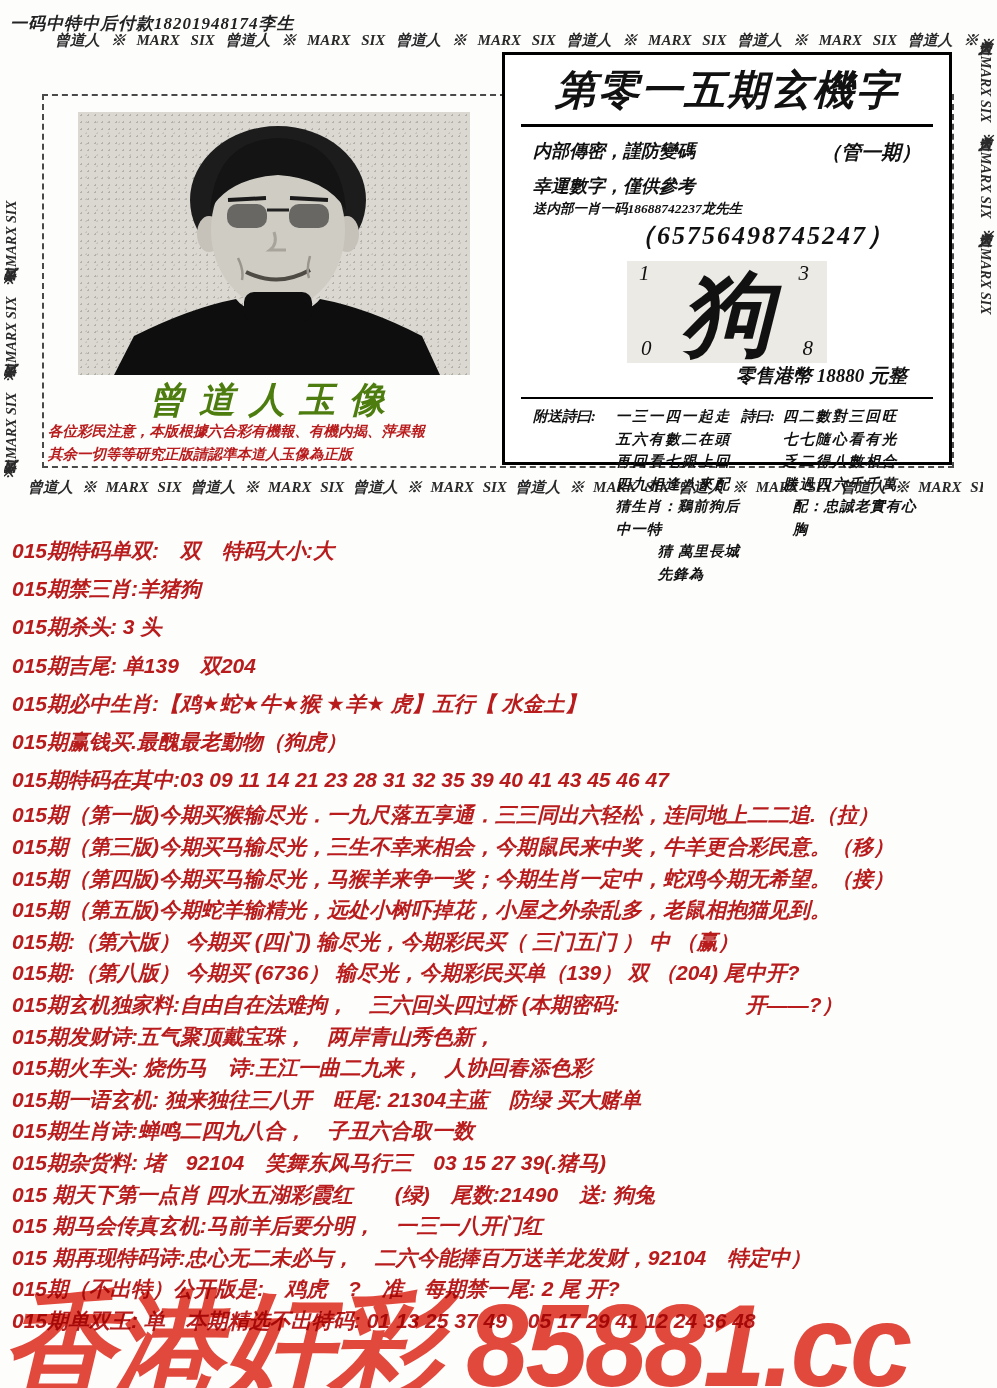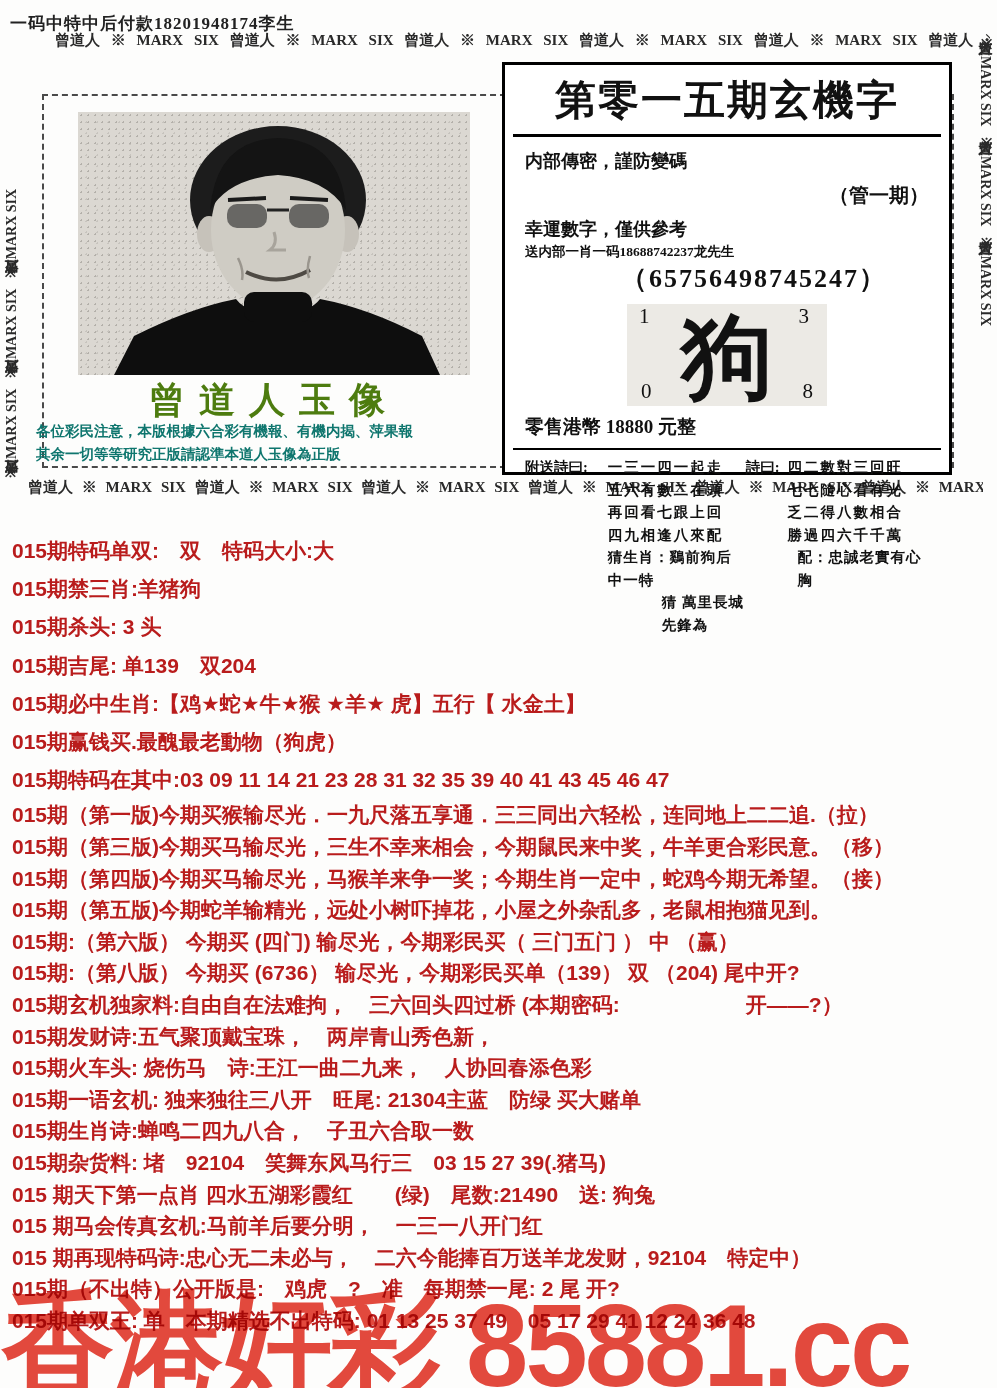--- a/index.html
+++ b/index.html
@@ -1,17 +1,17 @@
 <!DOCTYPE html>
 <html><head>
 <meta charset="utf-8">
 <style>
   html,body{margin:0;padding:0;background:#fff;}
   .page{position:relative;width:997px;height:1388px;background:#fdfdfc;color:#111;
-        font-family:"Liberation Sans","DejaVu Sans",sans-serif;overflow:hidden;}
+        font-family:"Liberation Sans","DejaVu Sans",sans-serif;overflow:hidden;font-style:italic;}
 
   
   .serif{font-family:"Liberation Serif","DejaVu Serif",serif;}
   .payment-line{position:absolute;left:10px;top:12px;font-size:17px;font-weight:bold;
                 letter-spacing:1px;color:#222;}
   .border-top{position:absolute;left:55px;top:31px;width:935px;font-size:15px;font-weight:bold;
               white-space:nowrap;overflow:hidden;word-spacing:7px;color:#2a2a2a;}
   .border-bottom{position:absolute;left:28px;top:478px;width:955px;font-size:15px;font-weight:bold;
               white-space:nowrap;overflow:hidden;word-spacing:5px;color:#2a2a2a;}
   .border-left,.border-right{position:absolute;top:30px;height:455px;font-size:14px;font-weight:bold;
@@ -23,48 +23,48 @@
 
   
   .photo{position:absolute;left:78px;top:112px;width:392px;height:263px;
          background-color:#dbd8d2;
          background-image:radial-gradient(#b3b0aa 1px,transparent 1px),
                           radial-gradient(#c7c4be 1px,transparent 1px);
          background-size:7px 7px,11px 11px;background-position:0 0,3px 5px;}
   .photo svg{display:block;width:100%;height:100%;}
   .photo-caption{position:absolute;left:78px;top:376px;width:392px;text-align:center;
                  font-size:36px;font-weight:bold;letter-spacing:14px;color:#4d7c0f;}
-  .photo-notes{position:absolute;left:36px;top:420px;width:440px;font-size:14.5px;
-               font-weight:bold;line-height:23px;color:#0f766e;}
+  .photo-notes{position:absolute;left:48px;top:420px;width:440px;font-size:14.5px;
+               font-weight:bold;line-height:23px;color:#b91c1c;}
 
   
-  .mystery-box{position:absolute;left:502px;top:62px;width:450px;height:413px;
-               border:3px solid #000;box-sizing:border-box;background:#fff;padding:0 20px;}
+  .mystery-box{position:absolute;left:502px;top:52px;width:450px;height:413px;
+               border:3px solid #000;box-sizing:border-box;background:#fff;padding:0 28px;}
   .mb-title{margin:6px -12px 0;padding:2px 0 6px;text-align:center;font-size:41px;font-weight:bold;
             letter-spacing:2px;border-bottom:3px solid #000;}
   .mb-row1{display:flex;justify-content:space-between;margin-top:12px;font-size:18px;font-weight:bold;}
-  .mb-row1 .right{font-size:20px;margin-top:33px;}
+  .mb-row1 .right{font-size:20px;}
   .mb-row2{margin-top:8px;font-size:18px;font-weight:bold;}
   .mb-row3{margin-top:2px;font-size:13.5px;font-weight:bold;}
   .mb-row4{margin-left:96px;font-size:26px;font-weight:bold;letter-spacing:2px;}
   .zodiac-block{position:relative;width:200px;height:102px;margin:8px auto 0;background:#eceae5;}
   .zodiac-char{position:absolute;left:0;right:0;top:-8px;text-align:center;font-size:92px;
                font-weight:bold;font-family:"Liberation Serif","DejaVu Serif",serif;}
   .corner{position:absolute;font-size:21px;font-family:"Liberation Serif",serif;}
   .corner.tl{left:12px;top:0;} .corner.tr{right:18px;top:0;}
   .corner.bl{left:14px;bottom:2px;} .corner.br{right:14px;bottom:2px;}
-  .mb-price{margin-top:8px;padding-right:14px;font-size:19px;font-weight:bold;}
+  .mb-price{margin-top:0;text-align:right;padding-right:14px;font-size:19px;font-weight:bold;}
   .mb-sep{margin:8px -12px 0;border-top:2px solid #000;}
   .poems{display:flex;margin-top:6px;font-size:14.5px;font-weight:bold;}
   .poem-col{display:flex;}
   .poem-left{width:57%;gap:12px;}
   .poem-label{white-space:nowrap;margin-right:8px;padding-top:2px;}
   .poem-lines > div{line-height:22.5px;letter-spacing:2px;}
   .poem-extra{font-size:14.5px;font-weight:bold;line-height:22.5px;letter-spacing:1px;}
-  .poem-extra.indent{margin-left:54px;}
+  .poem-extra.indent{margin-left:42px;}
   .poem-right-extra{margin-left:10px;}
 
   
   .body-lines{position:absolute;left:12px;top:532px;width:980px;}
   .body-line{font-size:21px;font-weight:bold;white-space:nowrap;color:#b91c1c;}
   .body-line:nth-child(-n+7){line-height:38.2px;}
   .body-line:nth-child(n+8){line-height:31.6px;}
 
   
   .watermark{position:absolute;left:2px;top:1268px;font-size:112px;font-weight:bold;

